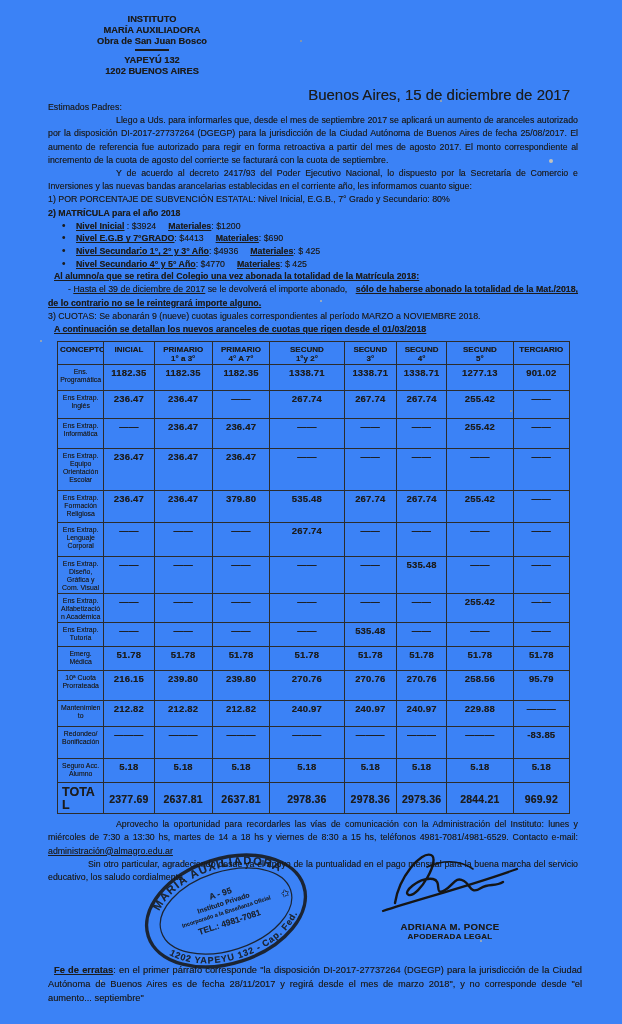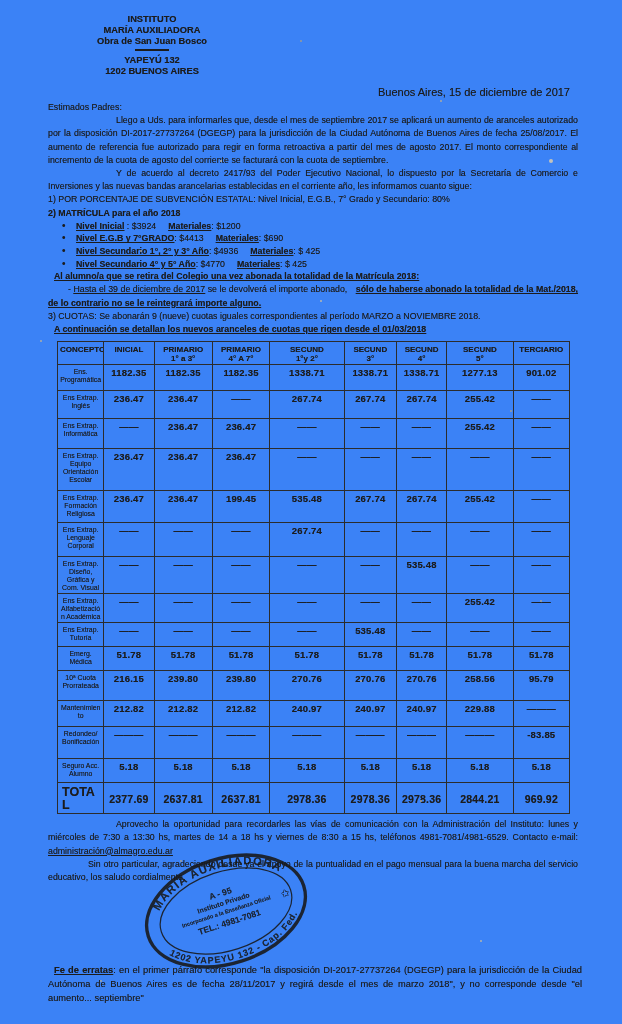--- a/index.html
+++ b/index.html
@@ -18,21 +18,21 @@
     background:#9a9a96;
     box-shadow:140px 60px 0 #aaa9a4,-160px 210px 0 #a5a5a0,210px 370px 0 #9c9c97,
       -230px 500px 0 #b0b0aa,60px 640px 0 #a8a8a2,250px 120px 0 1px #c2c2bc,
       -120px 820px 0 #a0a09a,180px 900px 0 #b3b3ad,-260px 300px 0 #adada7,
       20px 260px 0 #b6b6b0,240px 560px 0 #a3a39d,-80px 120px 0 #bcbcb6,
       120px 760px 0 #b0b0aa,-200px 940px 0 #a6a6a0,255px 820px 0 #aeaea8;
   }
   .letterhead{margin:14px 0 0 64px;width:176px;text-align:center;font-weight:bold;}
   .lh-sm{font-size:9.3px;line-height:10.8px;}
   .lh-divider{width:34px;border-top:2px solid #1c1c1c;margin:3px auto 4px auto;}
-  .dateline{position:absolute;top:86px;right:52px;font-size:11px;}
+  .dateline{position:absolute;top:86px;right:52px;font-size:15px;}
   .content{margin:24px 44px 0 48px;}
   .txt{font-size:8.8px;line-height:13.2px;}
   .para{margin:0;text-align:justify;}
   .indent1{text-indent:68px;}
   .indent2{text-indent:40px;}
   .bold{font-weight:bold;}
   .u{text-decoration:underline;}
   .bu{font-weight:bold;text-decoration:underline;margin-left:6px;}
   .bullets{margin:0;padding:0 0 0 14px;list-style:none;}
   .bullets li{font-size:8.8px;line-height:12.6px;}
@@ -198,21 +198,21 @@
             <td class="val">——</td>
             <td class="val">——</td>
             <td class="val">——</td>
             <td class="val">——</td>
             <td class="val">——</td>
           </tr>
           <tr>
             <td class="concept">Ens Extrap. Formación Religiosa</td>
             <td class="val">236.47</td>
             <td class="val">236.47</td>
-            <td class="val">199.45</td>
+            <td class="val">379.80</td>
             <td class="val">535.48</td>
             <td class="val">267.74</td>
             <td class="val">267.74</td>
             <td class="val">255.42</td>
             <td class="val">——</td>
           </tr>
           <tr>
             <td class="concept">Ens Extrap. Lenguaje Corporal</td>
             <td class="val">——</td>
             <td class="val">——</td>
@@ -340,15 +340,26 @@
         <text font-size="10.5" font-weight="bold" font-family="Liberation Sans, sans-serif" letter-spacing="1"><textPath href="#stampBottomArc" startOffset="50%" text-anchor="middle">1202 YAPEYU 132 - Cap. Fed.</textPath></text>
         <text x="100" y="52" text-anchor="middle" font-size="10" font-weight="bold" font-family="Liberation Sans, sans-serif">A - 95</text>
         <text x="100" y="63" text-anchor="middle" font-size="8" font-weight="bold" font-family="Liberation Sans, sans-serif">Instituto Privado</text>
         <text x="100" y="73" text-anchor="middle" font-size="6.5" font-weight="bold" font-family="Liberation Sans, sans-serif">Incorporado a la Enseñanza Oficial</text>
         <text x="100" y="87" text-anchor="middle" font-size="10" font-weight="bold" font-family="Liberation Sans, sans-serif">TEL.: 4981-7081</text>
         <text x="172" y="76" text-anchor="middle" font-size="12">✩</text>
       </g>
     </svg>
   </div>
 
+  <div class="signature">
+    <svg width="150" height="82" viewBox="0 0 150 82">
+      <g fill="none" stroke="#151515" stroke-linecap="round">
+        <path d="M20 60 C24 34 46 8 56 12 C66 16 44 54 34 52 C26 50 44 34 58 36 C68 38 58 54 70 47 C79 42 80 33 89 38 C96 42 95 52 106 45 C114 40 120 44 128 39" stroke-width="2.4"></path>
+        <path d="M8 68 C44 56 92 44 142 26" stroke-width="2.2"></path>
+        <path d="M52 24 C70 16 86 18 98 26" stroke-width="1.6"></path>
+      </g>
+    </svg>
+    <div class="sig-name">ADRIANA M. PONCE</div>
+    <div class="sig-title">APODERADA LEGAL</div>
+  </div>
 
   <div class="errata"><span class="bu">Fe de erratas</span><span>: en el primer párrafo corresponde "la disposición DI-2017-27737264 (DGEGP) para la jurisdicción de la Ciudad Autónoma de Buenos Aires es de fecha 28/11/2017 y regirá desde el mes de marzo 2018", y no corresponde desde "el aumento... septiembre"</span></div>
 </div>
 
 </body></html>

